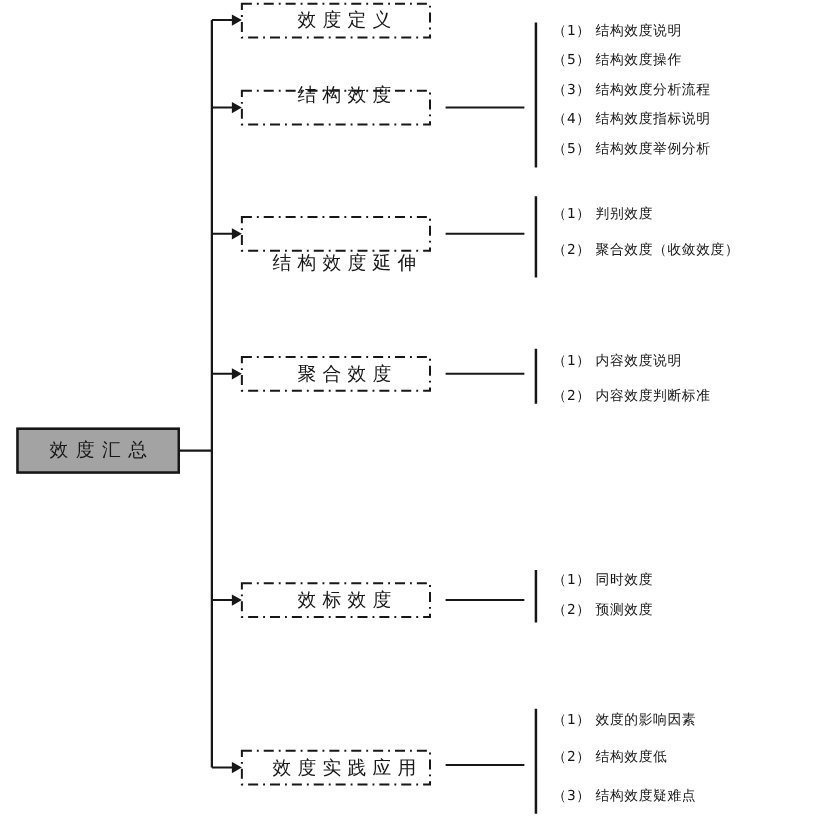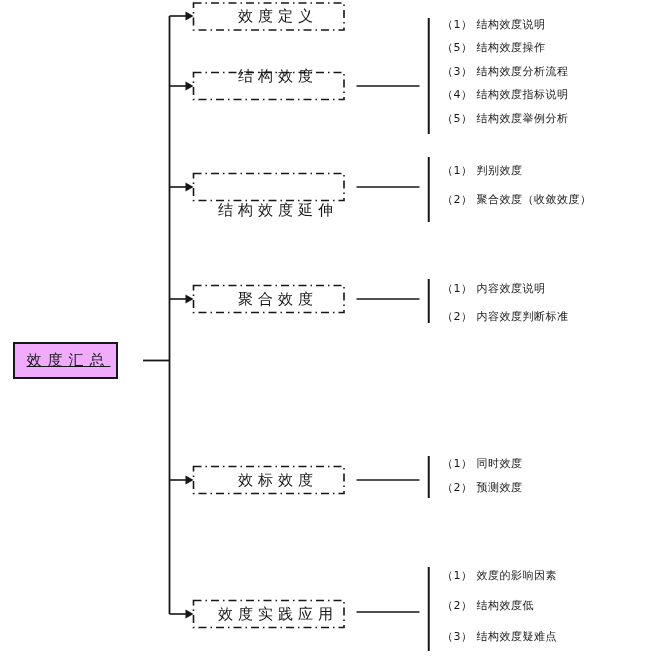--- a/index.html
+++ b/index.html
@@ -12,24 +12,24 @@
     overflow:hidden;
   }
   .layer{position:absolute;left:0;top:0;}
   .node{
     position:absolute;
     display:flex;align-items:center;justify-content:center;
     box-sizing:border-box;
     white-space:nowrap;
   }
   .root-box{
-    left:13px;top:342px;width:105px;height:37px;
+    left:13px;top:342px;width:131px;height:37px;
     border:2px solid #171717;
-    background:#f0abfc;
-    font-size:15px;letter-spacing:6px;padding-left:6px;text-decoration:underline;
+    background:#a3a3a3;
+    font-size:15px;letter-spacing:6px;padding-left:6px;
   }
   .branch-box{
     left:193px;width:151px;height:27px;
     font-size:15px;letter-spacing:5px;padding-left:19px;
   }
   .b1{top:3px;}
   .b2{top:63px;}
   .b3{top:172px;margin-top:25px;}
   .b4{top:285.5px;}
   .b5{top:466.5px;}

